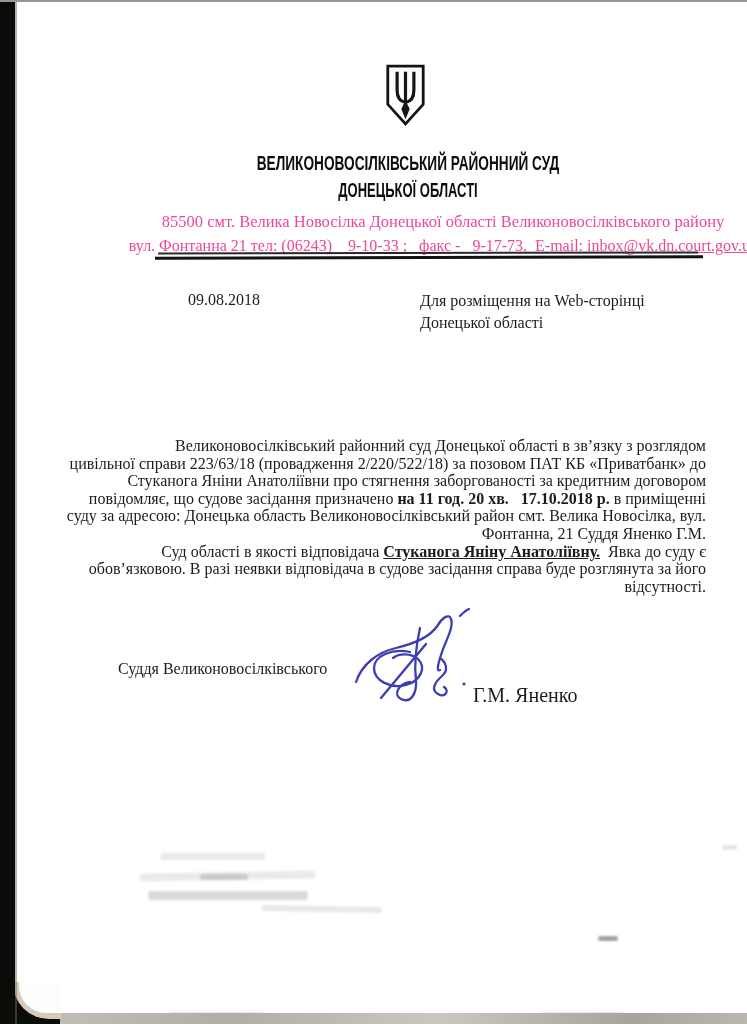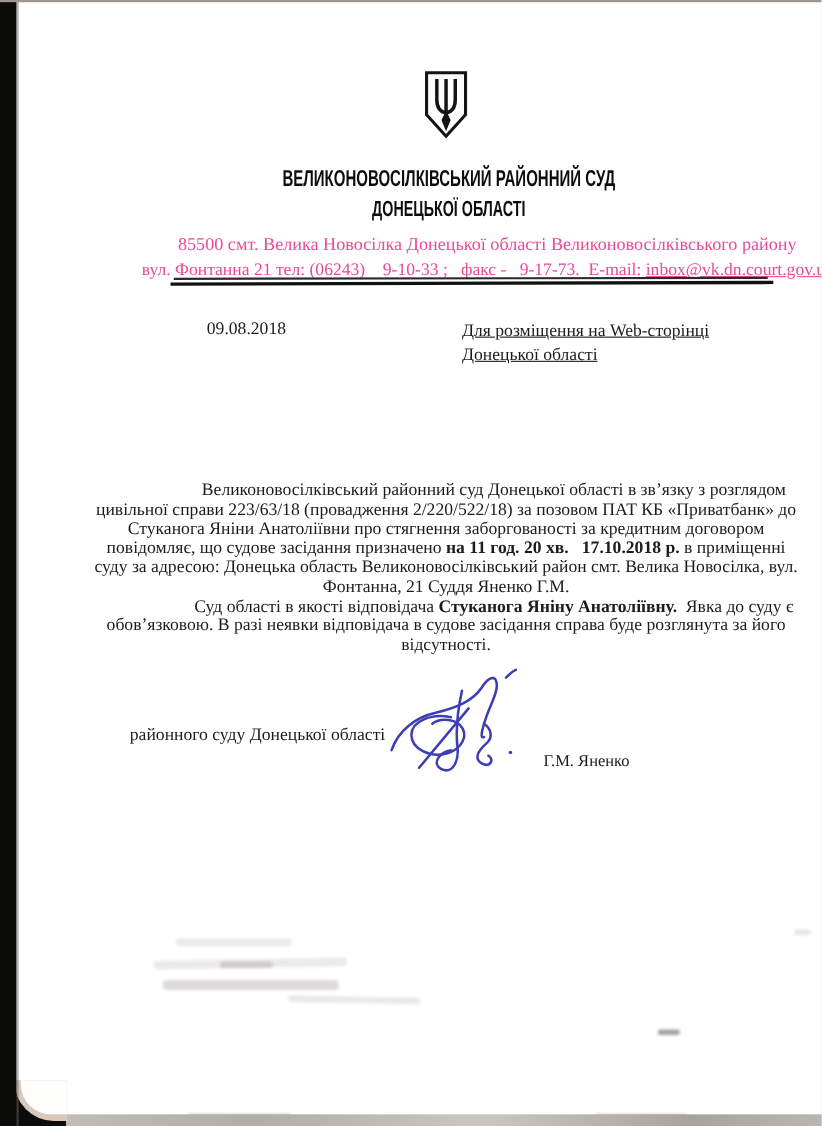--- a/index.html
+++ b/index.html
@@ -27,30 +27,30 @@
   .title1{top:151px;font-size:21px;transform:scaleX(0.65);}
   .title2{top:179px;font-size:20px;transform:scaleX(0.65);}
   .addr-wrap{left:113px;width:634px;text-align:center;white-space:nowrap;color:#ec4899;margin-left:13px;}
   .addr1{top:212px;font-size:16.5px;}
   .addr2{top:237px;font-size:16px;}
   .email{text-decoration:underline;}
   .rule-thin{left:158px;top:252px;width:540px;height:2px;background:#2a2a2a;transform:rotate(-0.1deg);}
   .rule-thick{left:155px;top:256px;width:548px;height:3px;background:#111111;transform:rotate(-0.15deg);}
   
   .doc-date{left:188px;top:291px;font-size:16px;}
-  .info-block{left:420px;top:290px;font-size:16px;line-height:22px;width:300px;text-decoration:underline;}
+  .info-block{left:420px;top:290px;font-size:16px;line-height:22px;width:300px;}
   .info-gap{height:12px;}
   .bold{font-weight:bold;}
   
-  .body-text{left:65px;top:437px;width:641px;font-size:16px;line-height:17.6px;text-align:center;margin-left:20px;}
+  .body-text{left:65px;top:437px;width:641px;font-size:16px;line-height:17.6px;text-align:right;}
   .body-text p{margin:0;text-indent:87px;}
-  .name-underline{font-weight:bold;}
+  .name-underline{font-weight:bold;text-decoration:underline;}
   
   .judge-title{left:118px;top:658px;font-size:16px;line-height:21px;}
-  .judge-name{left:494px;top:684px;font-size:15px;}
+  .judge-name{left:473px;top:684px;font-size:20px;}
   .sig-ink{left:350px;top:606px;width:128px;height:116px;}
 </style>
 </head>
 <body>
 
 <div class="page">
 
   <div class="abs emblem">
     <svg width="41" height="64" viewBox="0 0 44 68" xmlns="http://www.w3.org/2000/svg">
       <path d="M3 3 H41 V44 L22 65 L3 44 Z" fill="#fdfdfd" stroke="#141414" stroke-width="3"></path>
@@ -77,21 +77,21 @@
     <div>Донецької області</div>
     <div class="info-gap"></div>
   </div>
 
   <div class="abs body-text">
     <p><span>Великоновосілківський районний суд Донецької області в зв’язку з розглядом цивільної справи 223/63/18 (провадження 2/220/522/18) за позовом ПАТ КБ «Приватбанк» до Стуканога Яніни Анатоліївни про стягнення заборгованості за кредитним договором повідомляє, що судове засідання призначено </span><span class="bold">на 11 год. 20 хв.&nbsp;&nbsp; 17.10.2018 р.</span><span> в приміщенні суду за адресою: Донецька область Великоновосілківський район смт. Велика Новосілка, вул. Фонтанна, 21 Суддя Яненко Г.М.</span></p>
     <p><span>Суд області в якості відповідача </span><span class="name-underline">Стуканога Яніну Анатоліївну.</span><span>&nbsp; Явка до суду є обов’язковою. В разі неявки відповідача в судове засідання справа буде розглянута за його відсутності.</span></p>
   </div>
 
   <div class="abs judge-title">
-    <div>районного суду Донецької області</div>
+    <div>Суддя Великоновосілківського</div>
   </div>
 
   <div class="abs sig-ink">
     <svg width="128" height="116" viewBox="0 0 128 116" xmlns="http://www.w3.org/2000/svg">
       <g fill="none" stroke="#3d3db5" stroke-width="2.3" stroke-linecap="round">
         <path d="M6 76 C12 58 28 46 46 42 C66 37 80 31 88 19 C92 12 99 7 101 13 C104 21 96 34 92 46 C88 58 86 66 90 64"></path>
         <path d="M60 46 C42 42 24 50 24 62 C24 75 41 83 56 79 C70 75 77 62 68 53 C61 47 49 47 43 52"></path>
         <path d="M76 38 L31 92"></path>
         <path d="M70 22 C66 40 64 58 66 74 C67 87 61 98 51 93 C43 89 48 78 60 76"></path>
         <path d="M90 52 C96 56 99 64 92 70 C84 77 81 84 88 88 C95 92 100 85 94 81"></path>

